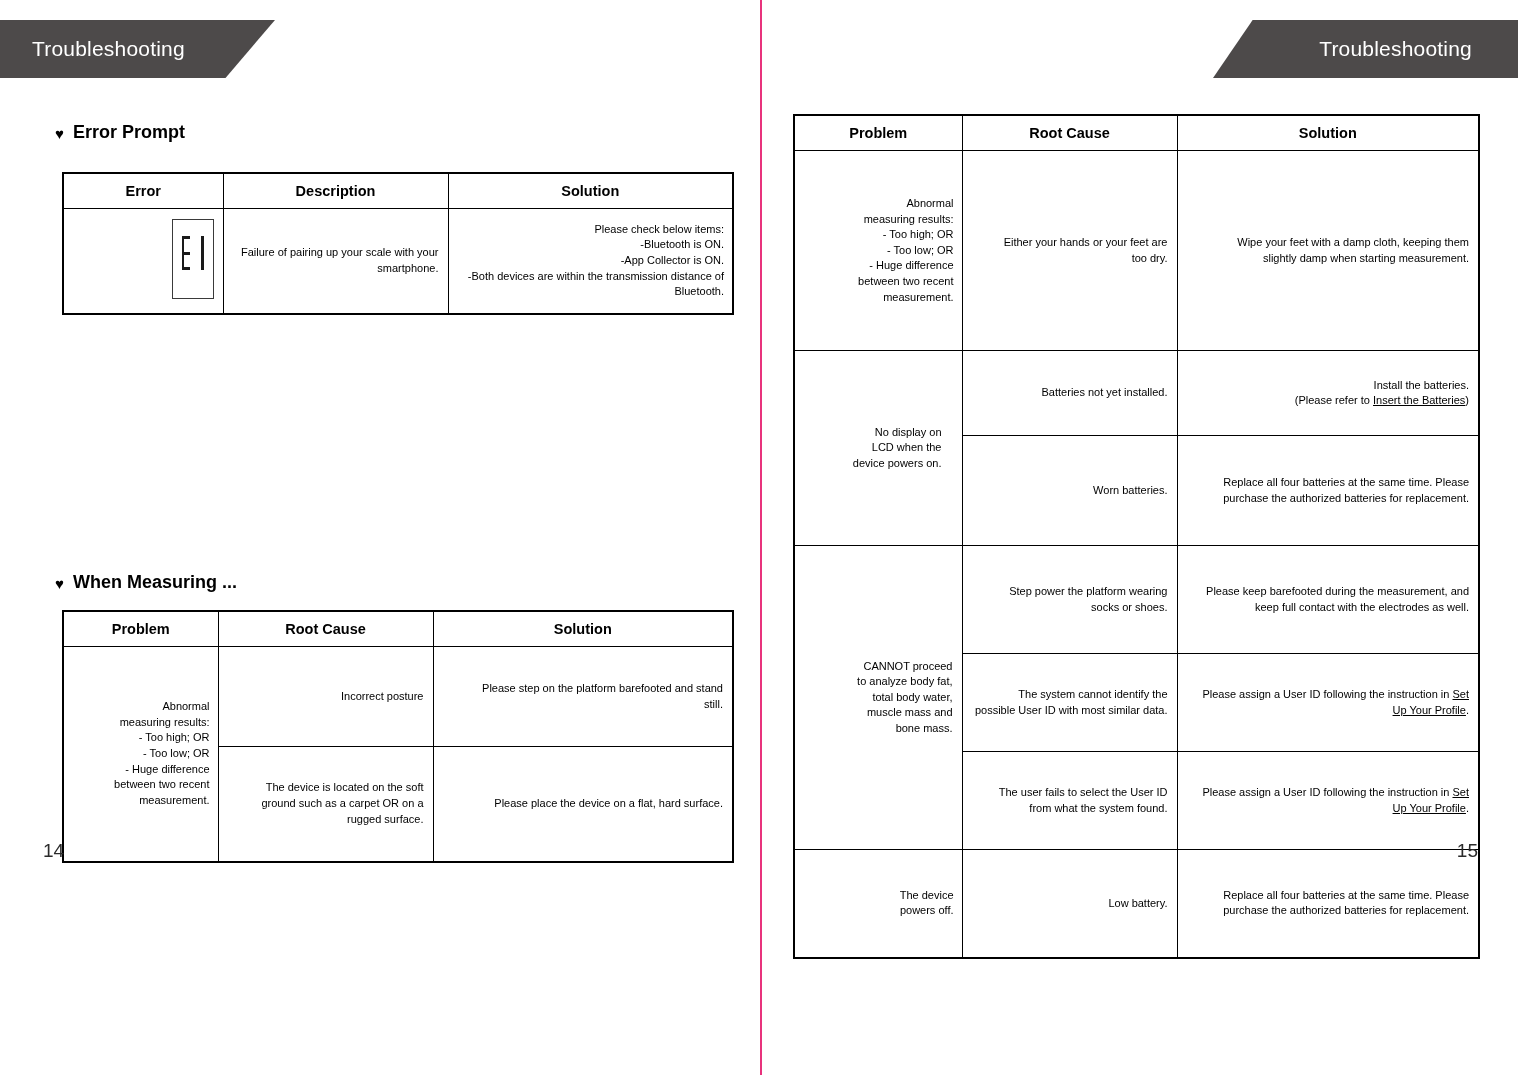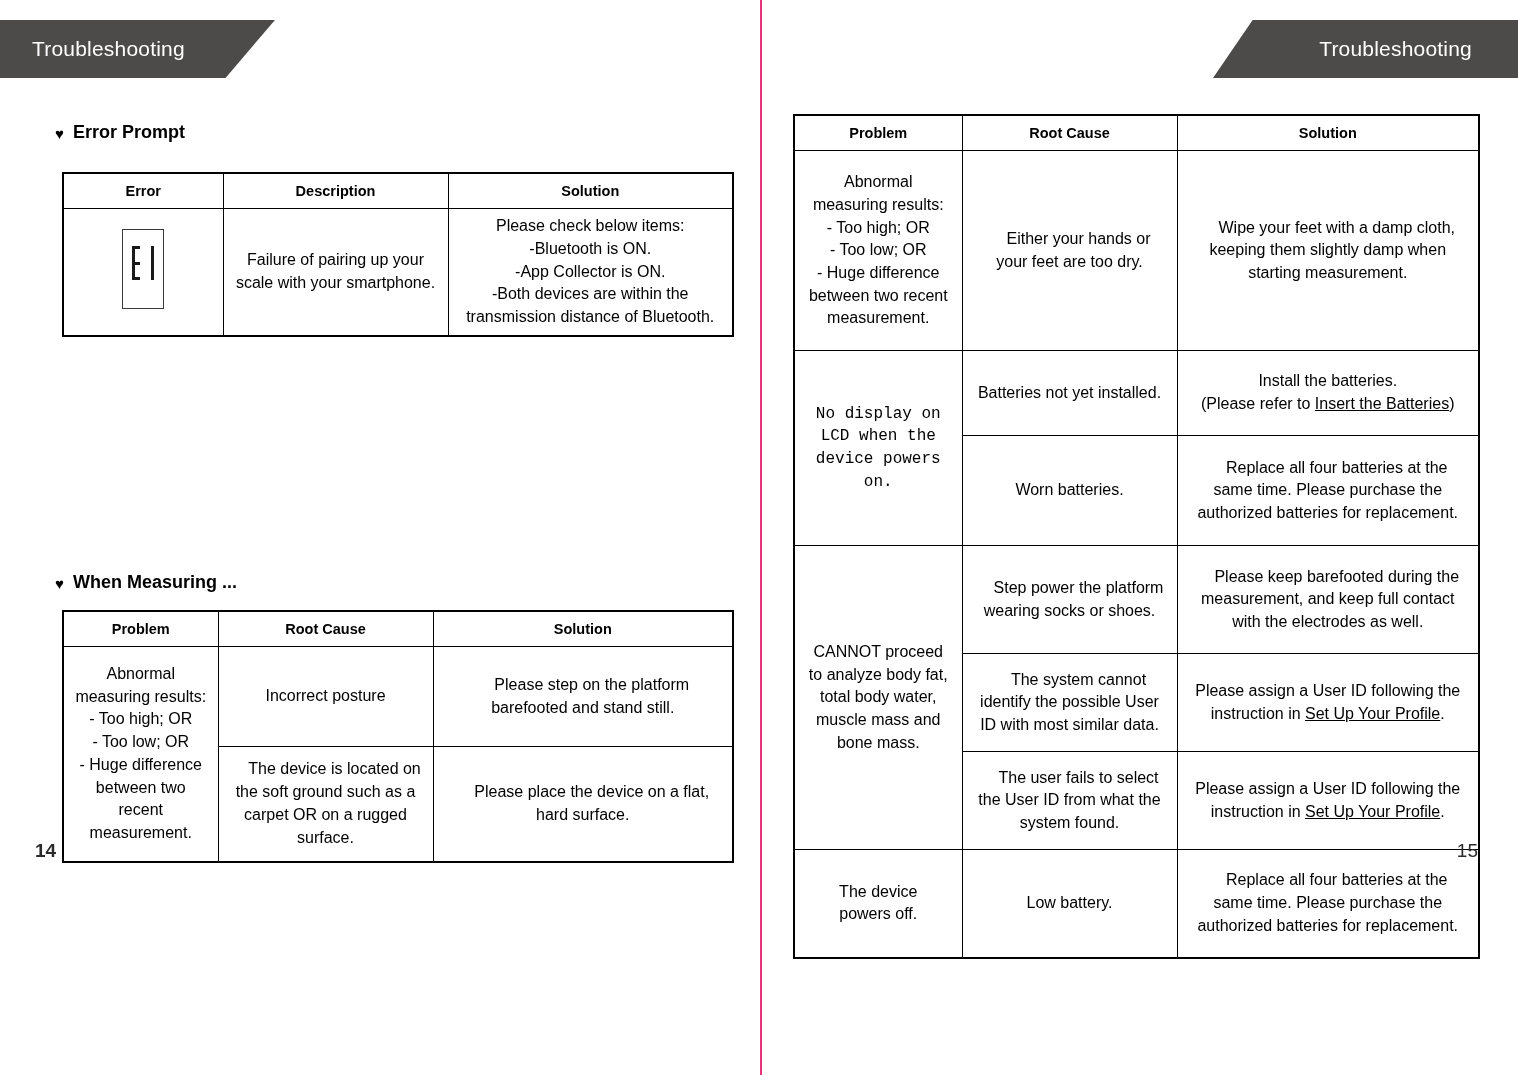--- a/index.html
+++ b/index.html
@@ -103,26 +103,26 @@
     border: 2px solid #000000;
   }
   table.tt th {
     font-size: 14.5px;
     font-weight: bold;
     padding: 8px 4px;
     line-height: 1.25;
     margin-top: 46px;
   }
   table.tt td {
-    font-size: 16px;
+    font-size: 11px;
     font-weight: normal;
     padding: 7px 9px;
     line-height: 1.42;
     vertical-align: middle;
-    text-align: center;
+    text-align: right;
   }
   td.indent   { text-indent: 18px; }
   td.ctr      { text-align: center; }
   td.icon-cell{ text-align: center; padding: 6px 2px; }
 
   .u { text-decoration: underline; }
 
   
   .lcd {
     display: inline-block;
@@ -217,21 +217,21 @@
     background: #1a1a1a;
   }
 
   
   .pagenum {
     position: absolute;
     bottom: 22px;
     font-size: 19px;
     color: #2b2b2b;
   }
-  .pagenum-left  { left: 35px; font-weight: bold; }
+  .pagenum-left  { left: 43px; }
   .pagenum-right { right: 40px; text-align: center; }
 </style>
 </head>
 <body>
 
 <div class="spread">
 
   <div class="page page-left">
 
     <div class="tab tab-left">
@@ -354,21 +354,21 @@
             <div class="indent">- Too low; OR</div>
             <div class="indent">- Huge difference</div>
             <div>between two recent</div>
             <div>measurement.</div>
           </td>
           <td class="indent">Either your hands or your feet are too dry.</td>
           <td class="indent">Wipe your feet with a damp cloth, keeping them slightly damp when starting measurement.</td>
         </tr>
 
         <tr style="height:85px;">
-          <td rowspan="2" style="padding:6px 8px;font-family:Liberation Mono, monospace;">
+          <td rowspan="2" style="padding:6px 20px;">
             <div class="indent">No display on</div>
             <div>LCD when the</div>
             <div>device powers on.</div>
           </td>
           <td>Batteries not yet installed.</td>
           <td style="padding:6px 9px;">
             <div class="indent">Install the batteries.</div>
             <div class="indent">
               <span>(Please refer to </span><span class="u">Insert the Batteries</span><span>)</span>
             </div>

